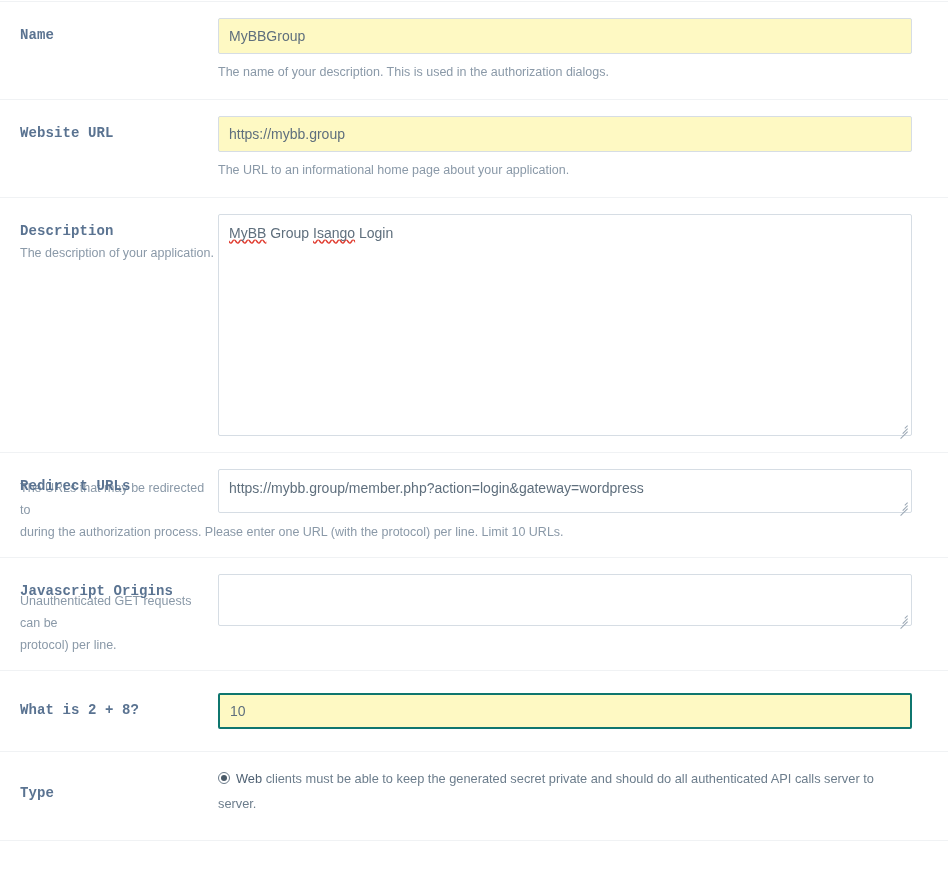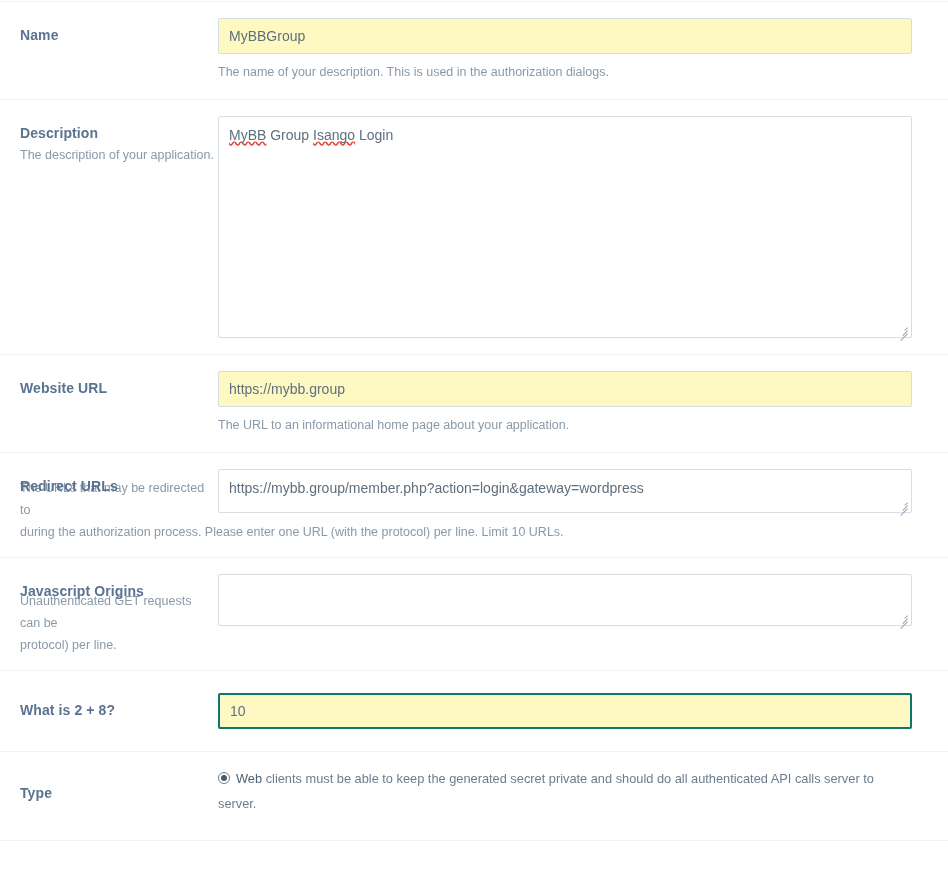--- a/index.html
+++ b/index.html
@@ -37,20 +37,21 @@
 
   .label {
     float: left;
     width: 198px;
     font-size: 14px;
     font-weight: bold;
     color: #5a7391;
     letter-spacing: 0.1px;
     padding-top: 8px;
     line-height: 18px;
+    font-family: Liberation Mono, monospace;
   }
 
   .field {
     margin-left: 198px;
   }
 
   input.text, textarea.text {
     display: block;
     width: 694px;
     font-family: "Liberation Sans", sans-serif;
@@ -179,20 +180,31 @@
       <div class="field">
         <input class="text" type="text" value="MyBBGroup" style="">
         <div class="help">The name of your description. This is used in the authorization dialogs.</div>
       </div>
       <div class="clear"></div>
     </div>
   </div>
 
   <div class="row">
     <div class="row-inner">
+      <div class="label">Website URL</div>
+      <div class="field">
+        <input class="text" type="text" value="https://mybb.group" style="">
+        <div class="help">The URL to an informational home page about your application.</div>
+      </div>
+      <div class="clear"></div>
+    </div>
+  </div>
+
+  <div class="row">
+    <div class="row-inner">
       <div class="label">Description</div>
       <div class="field">
         <div class="ta-box">
           <div class="ta-fake" style="height:222px;">
             <span class="sp">MyBB</span><span> Group </span><span class="sp">Isango</span><span> Login</span>
             <span class="grip">
                 <i class="l1"></i>
                 <i class="l2"></i>
                 <i class="l3"></i>
               </span>
@@ -200,31 +212,20 @@
         </div>
       </div>
       <div class="clear"></div>
     </div>
     <div style="position:absolute; left:20px; top:44px; width:198px;">
       <div class="help-wrap">The description of your application.</div>
     </div>
   </div>
 
   <div class="row">
-    <div class="row-inner">
-      <div class="label">Website URL</div>
-      <div class="field">
-        <input class="text" type="text" value="https://mybb.group" style="">
-        <div class="help">The URL to an informational home page about your application.</div>
-      </div>
-      <div class="clear"></div>
-    </div>
-  </div>
-
-  <div class="row">
     <div class="row-inner" style="padding-bottom:10px;">
       <div class="label">Redirect URLs</div>
       <div class="field">
         <div class="ta-box">
           <div class="ta-fake" style="height:44px;">
             <span>https://mybb.group/member.php?action=login&amp;gateway=wordpress</span>
             <span class="grip">
                 <i class="l1"></i>
                 <i class="l2"></i>
                 <i class="l3"></i>

